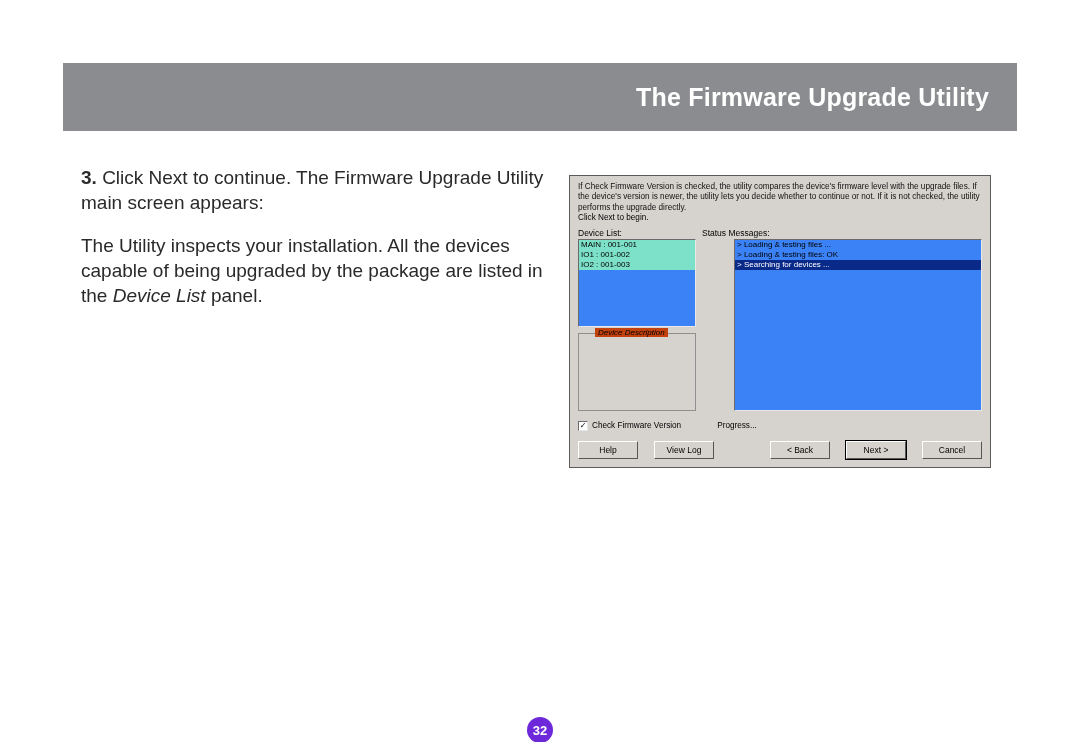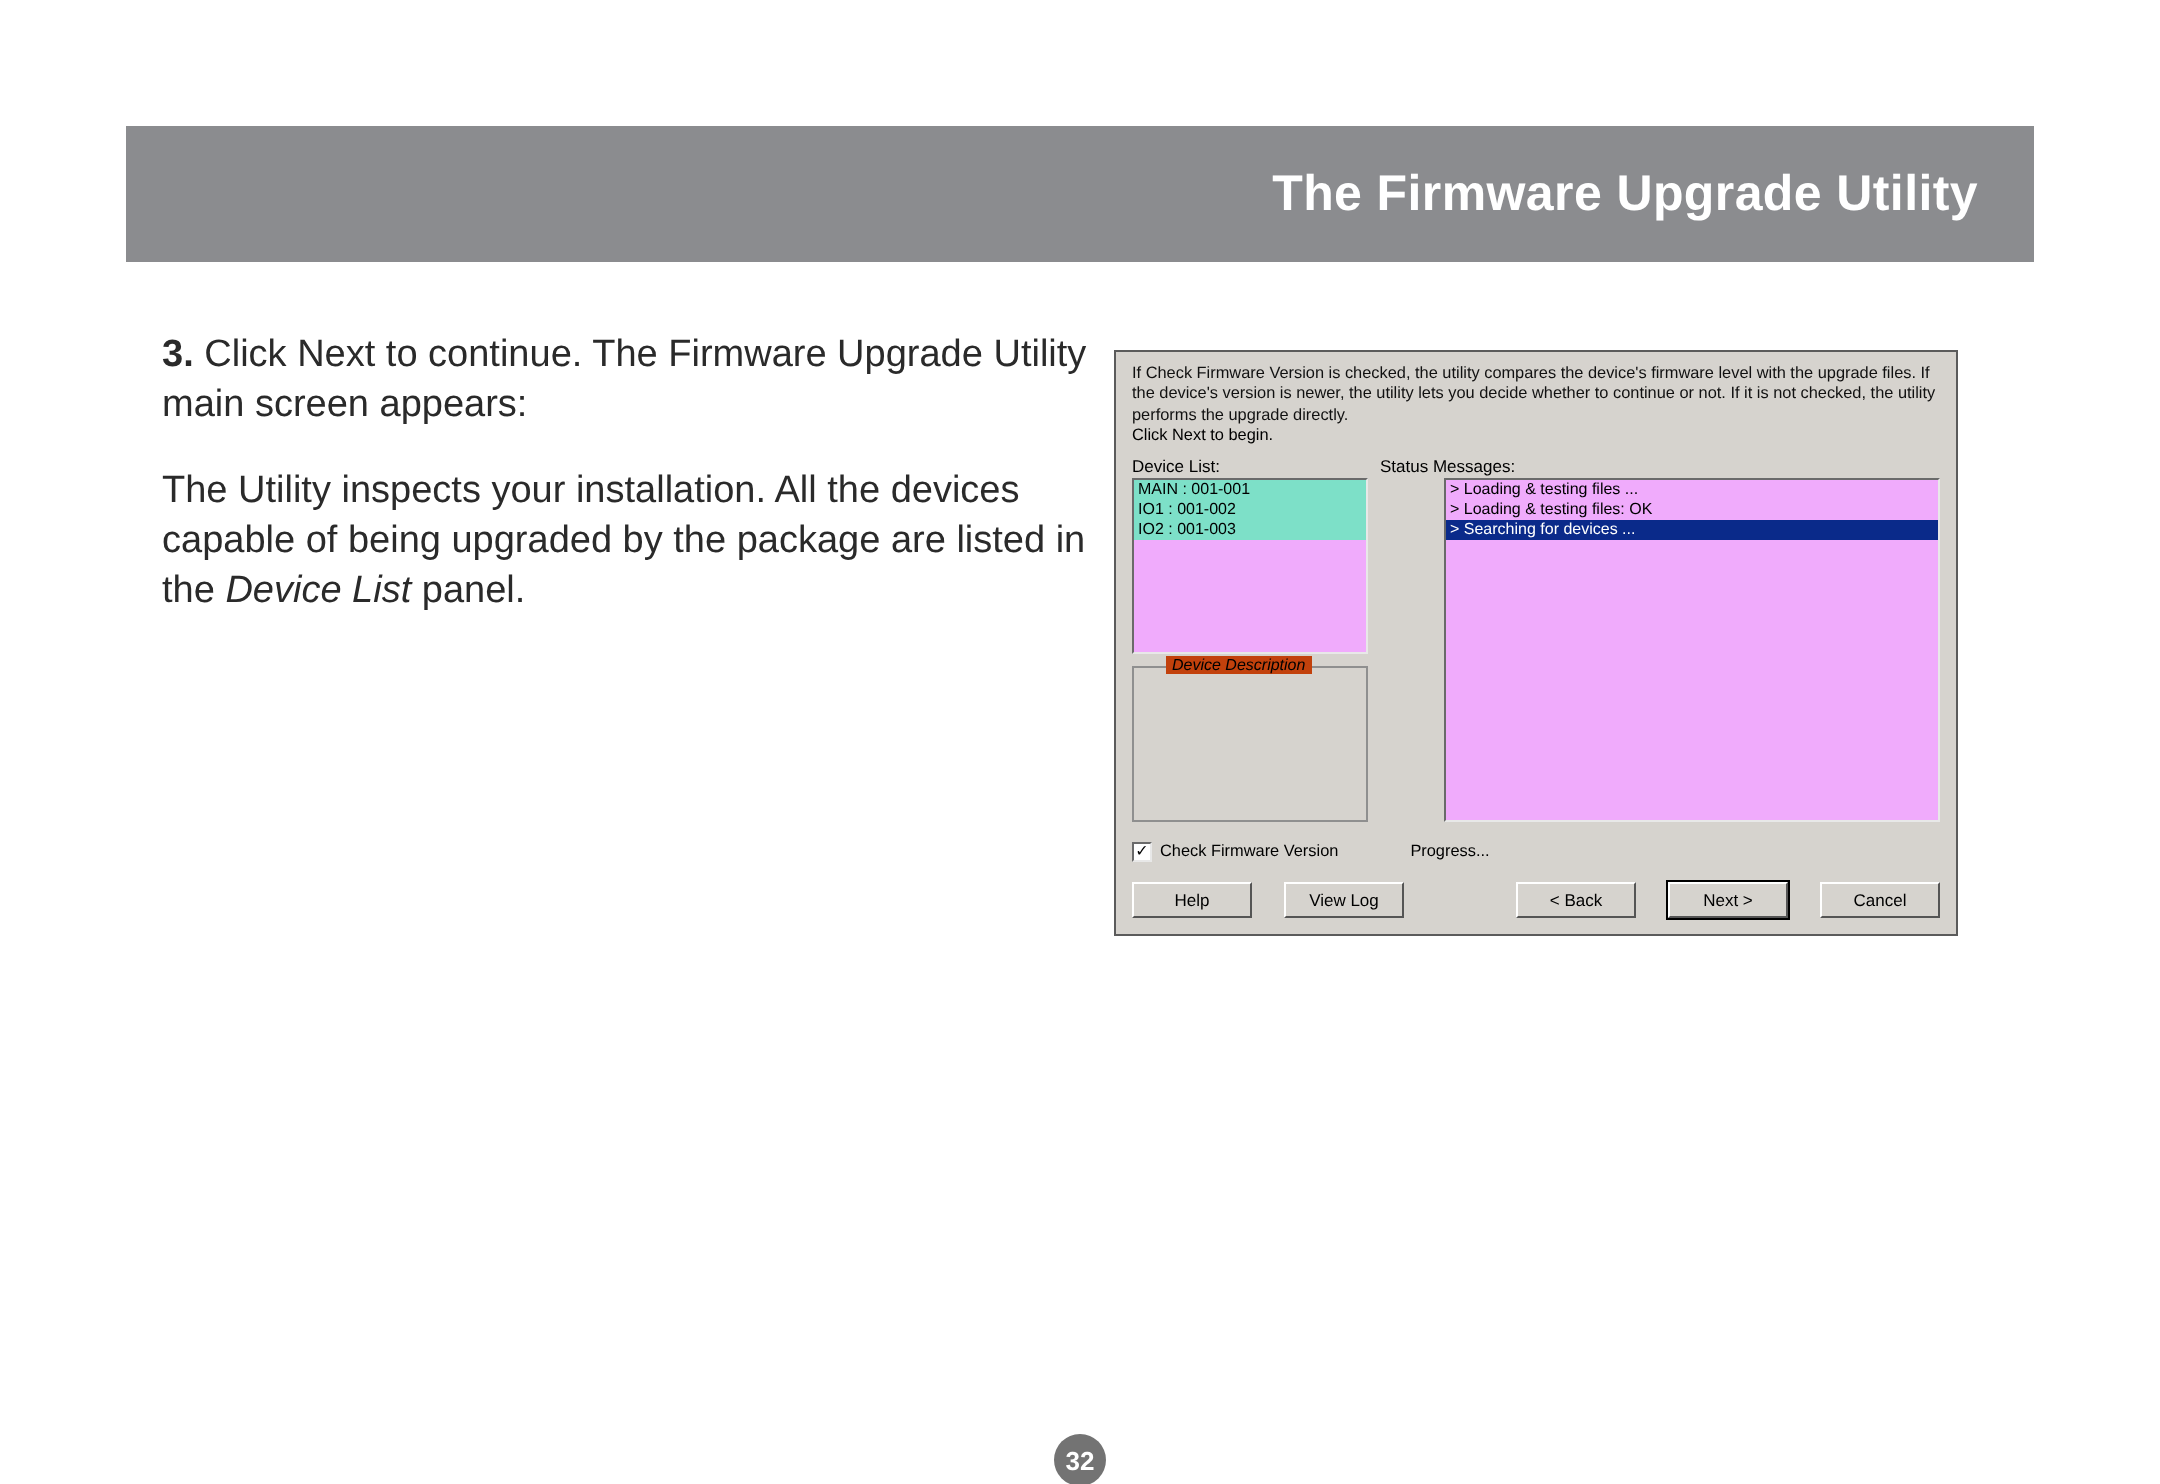--- a/index.html
+++ b/index.html
@@ -29,21 +29,21 @@
   }
   .header-title {
     color: #ffffff;
     font-size: 25px;
     font-weight: bold;
     letter-spacing: 0.2px;
   }
   .content {
     display: flex;
     padding-top: 34px;
-    gap: 12px;
+    gap: 24px;
   }
   .text-col {
     flex: 0 0 482px;
     padding-left: 18px;
     color: #2a2a2a;
     font-size: 19px;
     line-height: 1.32;
   }
   .text-col p { margin-bottom: 18px; }
   .bold { font-weight: bold; }
@@ -104,21 +104,21 @@
     display: flex;
     gap: 6px;
   }
   .dev-col-w { width: 118px; }
   .msg-col-w { flex: 1; }
   .lbl {
     font-size: 8.5px;
     margin-bottom: 1px;
   }
   .listbox {
-    background: #f0abfc;
+    background: #3b82f6;
     border-top: 1px solid #6a6a6a;
     border-left: 1px solid #6a6a6a;
     border-right: 1px solid #e8e8e8;
     border-bottom: 1px solid #e8e8e8;
     font-size: 8px;
     line-height: 1.15;
   }
   .dev-list {
     height: 88px;
     padding: 0;
@@ -215,21 +215,21 @@
   }
   .btn-spacer { flex: 1; }
   .page-num-badge {
     position: absolute;
     left: 50%;
     bottom: -40px;
     transform: translateX(-50%);
     width: 26px;
     height: 26px;
     border-radius: 50%;
-    background: #737373;
+    background: #6d28d9;
     color: #fff;
     font-size: 13px;
     font-weight: bold;
     display: flex;
     align-items: center;
     justify-content: center;
   }
 </style>
 </head>
 <body>

